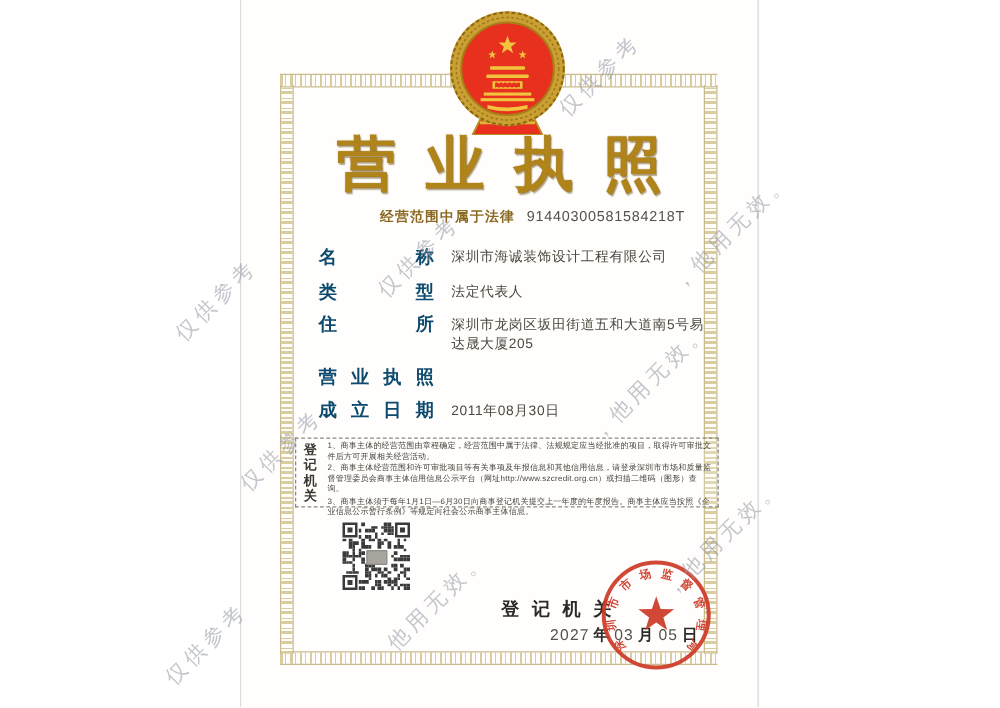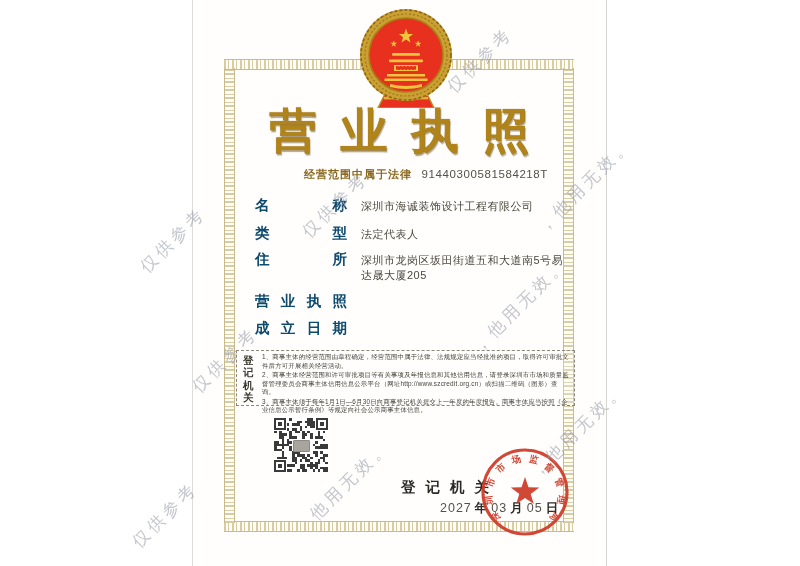--- a/index.html
+++ b/index.html
@@ -124,20 +124,21 @@
       </div>
       <div class="frow">
         <div class="flab">住所</div>
         <div class="fval">深圳市龙岗区坂田街道五和大道南5号易达晟大厦205</div>
       </div>
       <div class="frow">
         <div class="flab">营业执照</div>
       </div>
       <div class="frow">
         <div class="flab">成立日期</div>
+        <div class="fval">2011年08月30日</div>
       </div>
     </div>
 
     <div class="notes">
       <div class="nside">登记机关</div>
       <div class="nbody">
         <p>1、商事主体的经营范围由章程确定，经营范围中属于法律、法规规定应当经批准的项目，取得许可审批文件后方可开展相关经营活动。</p>
         <p>2、商事主体经营范围和许可审批项目等有关事项及年报信息和其他信用信息，请登录深圳市市场和质量监督管理委员会商事主体信用信息公示平台（网址http://www.szcredit.org.cn）或扫描二维码（图形）查询。</p>
         <p>3、商事主体须于每年1月1日—6月30日向商事登记机关提交上一年度的年度报告。商事主体应当按照《企业信息公示暂行条例》等规定向社会公示商事主体信息。</p>
       </div>

